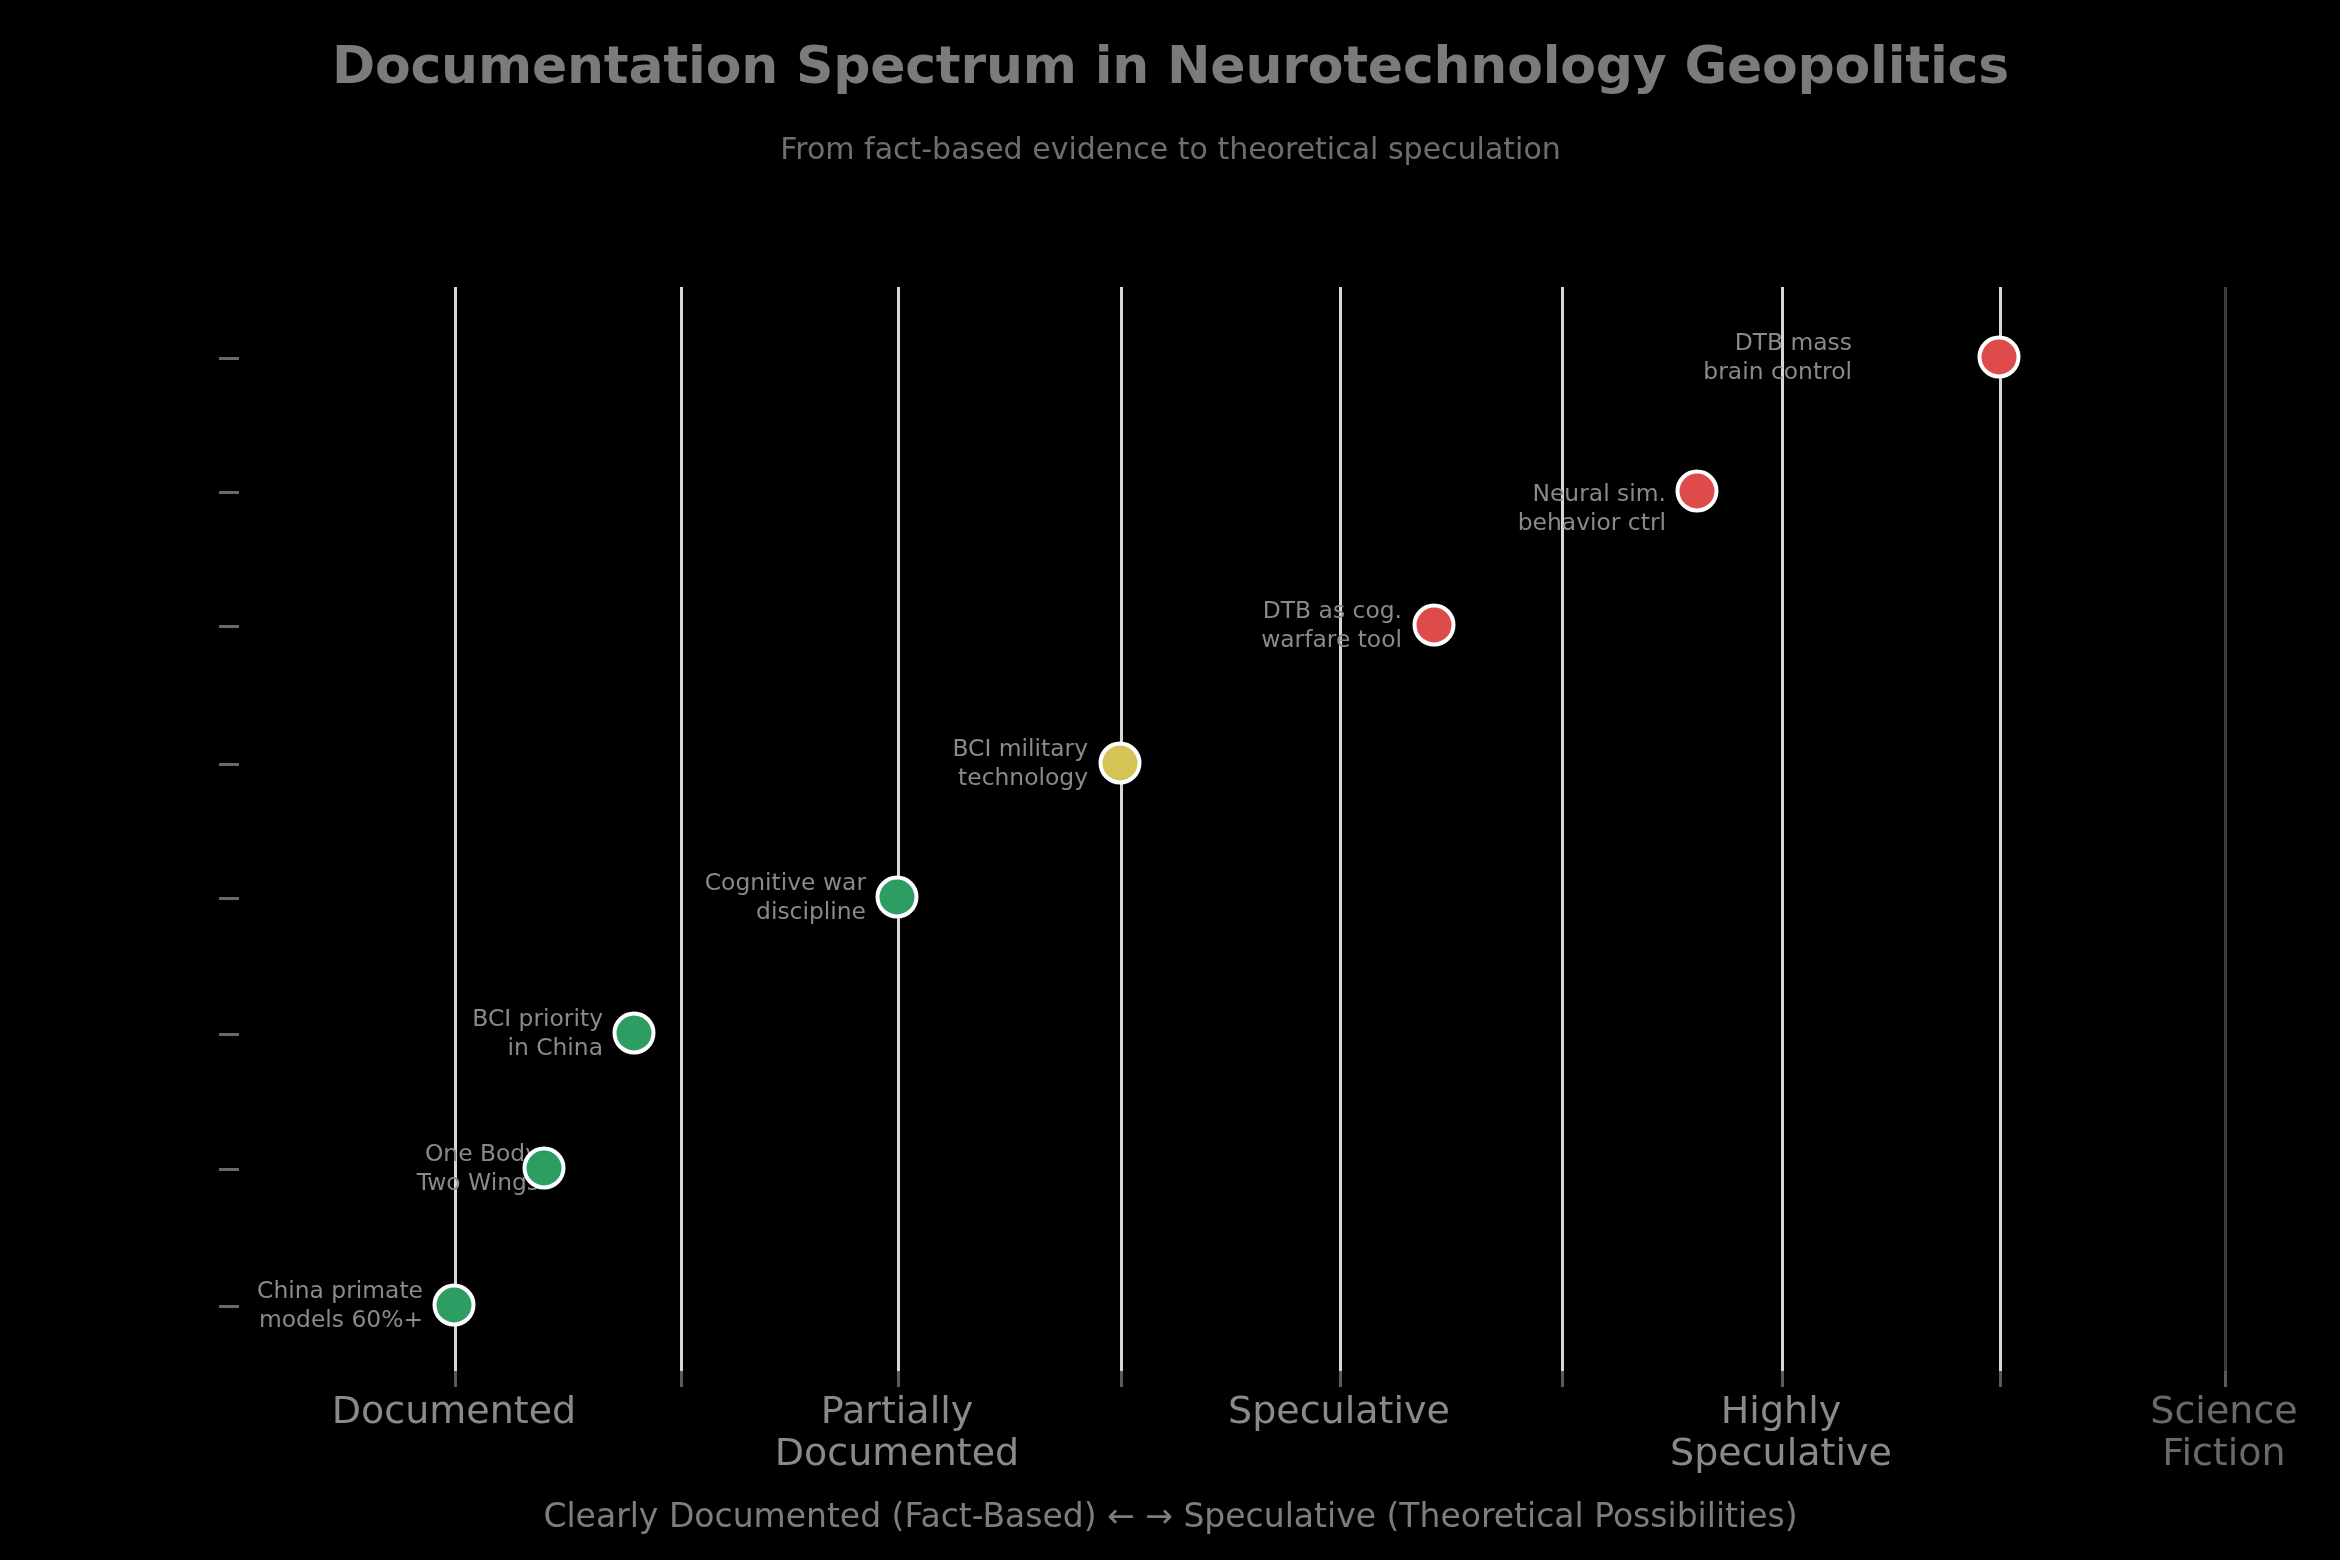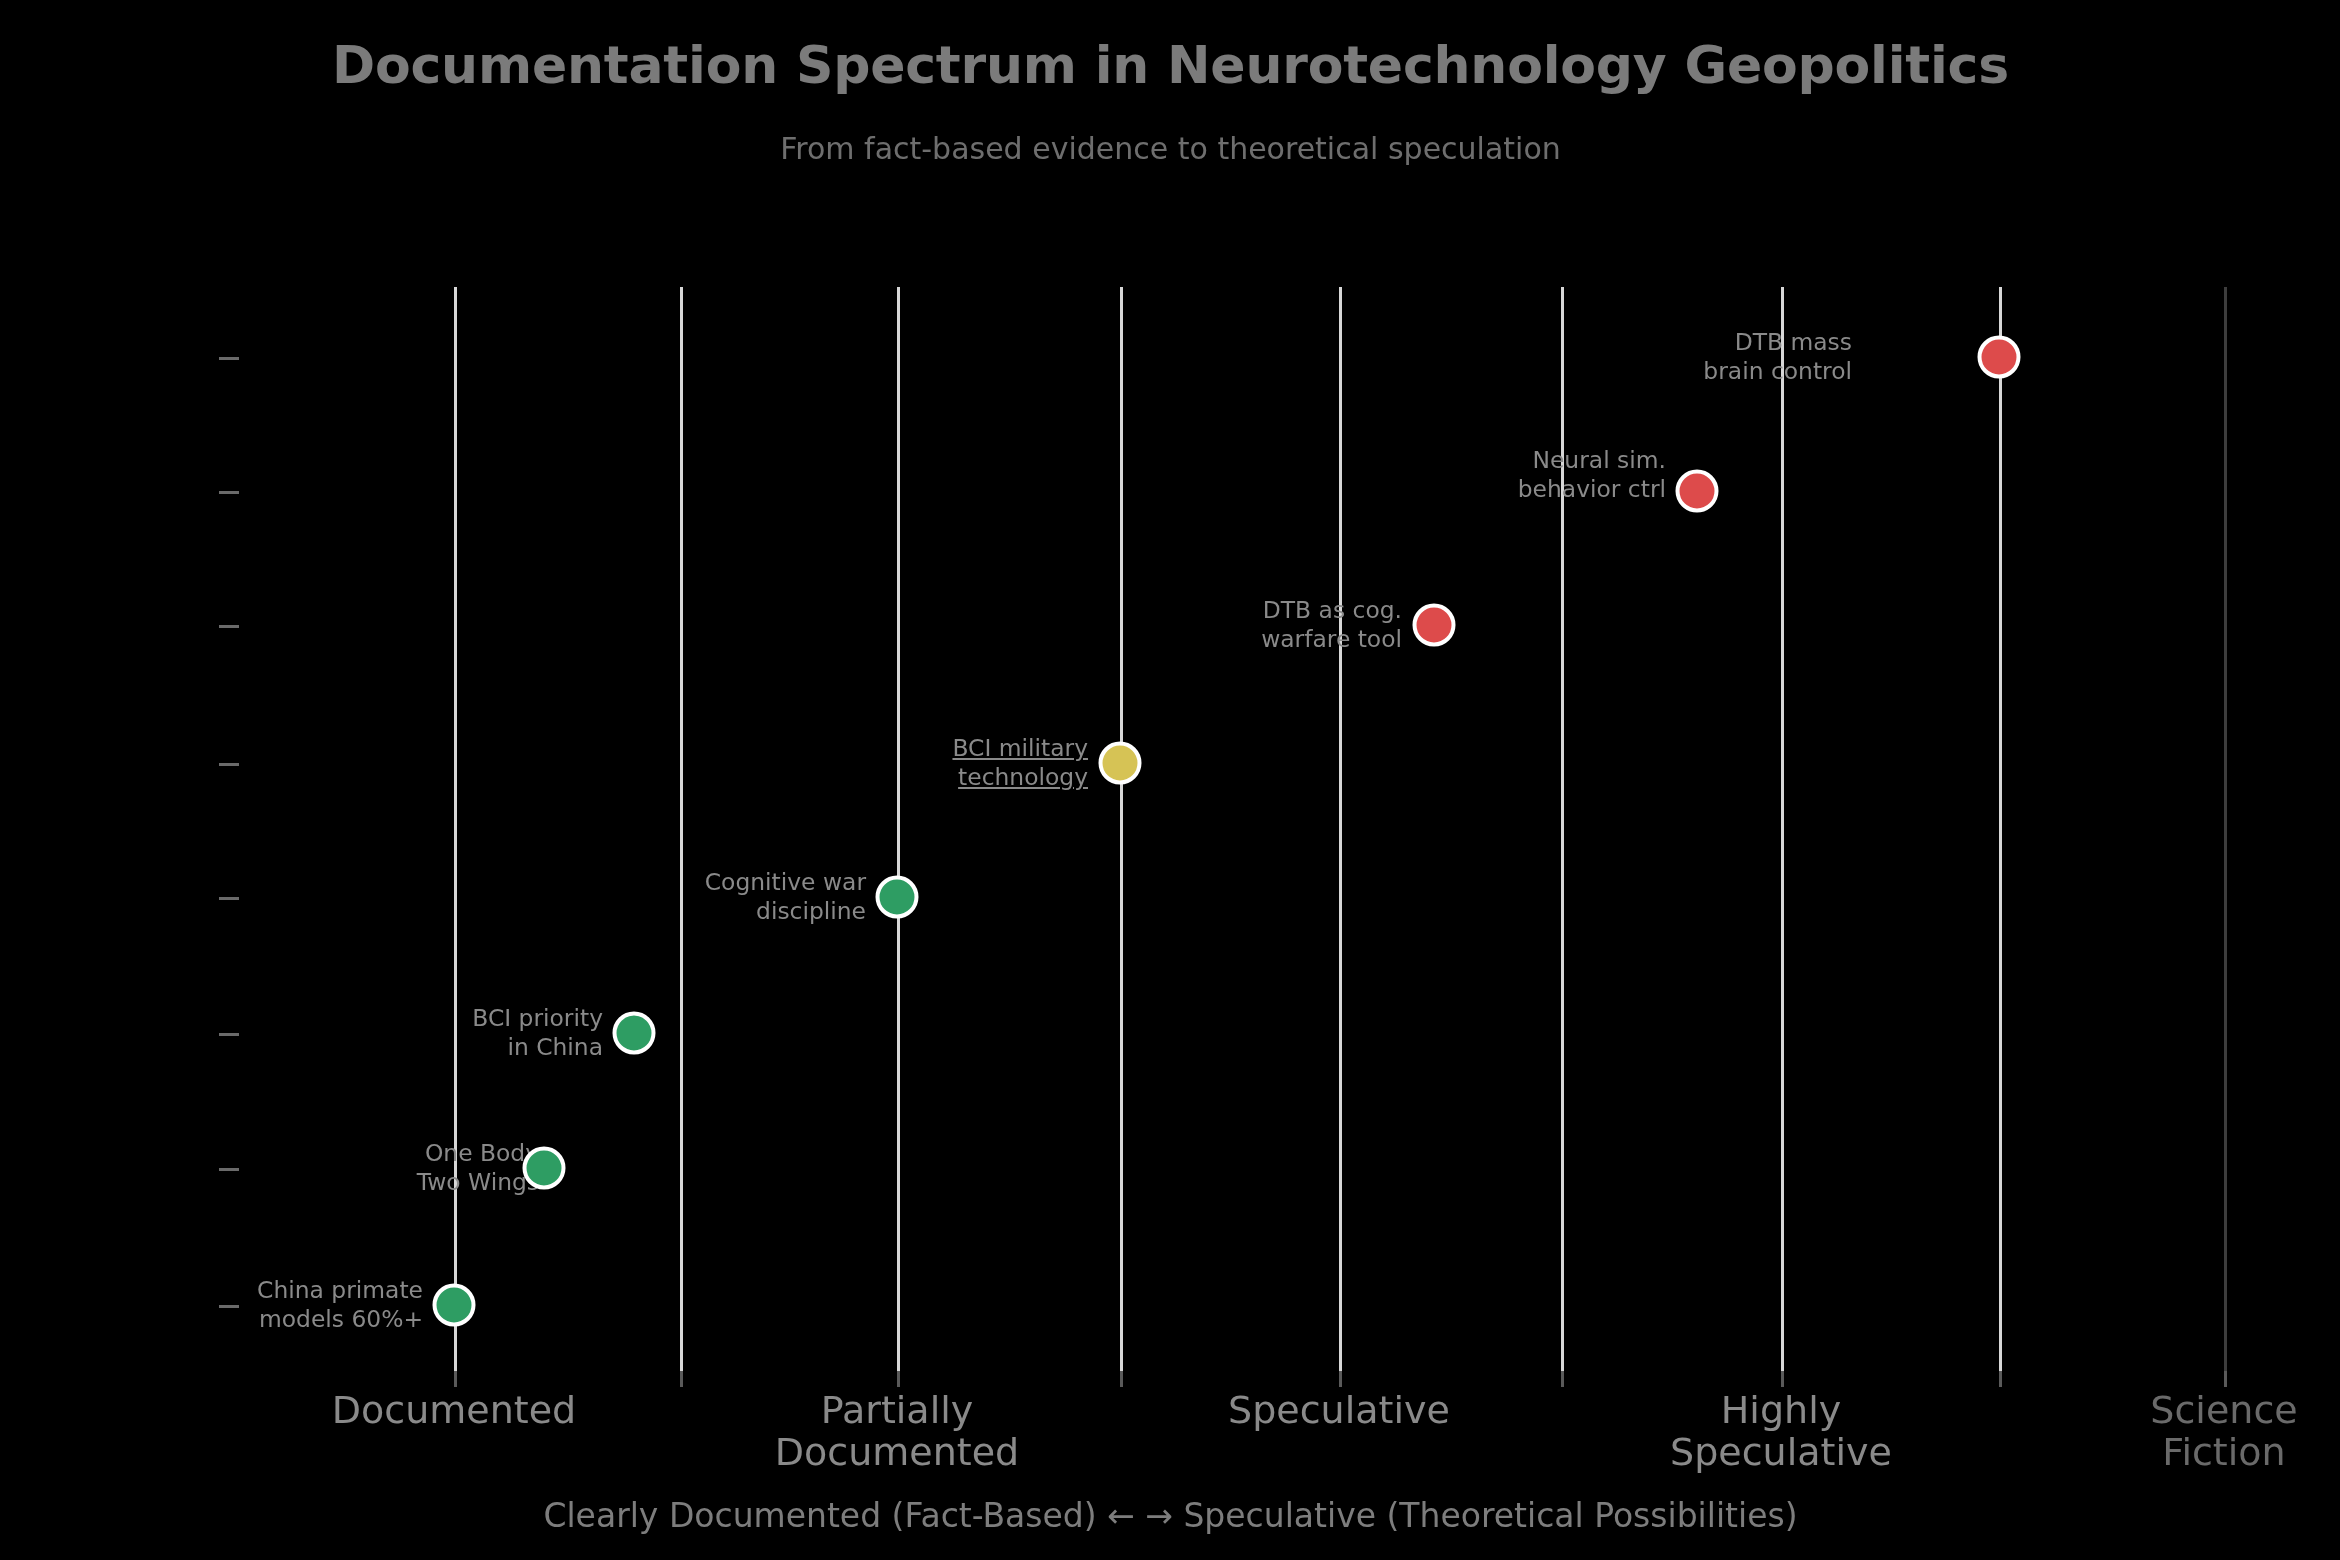--- a/index.html
+++ b/index.html
@@ -179,27 +179,27 @@
         <div class="point" title="China primate models 60%+" style="left: 454px; top: 1305px; background: rgb(46, 157, 99);"></div>
         <div class="point-label" style="left: 513px; top: 1168px; margin-left: 26px;">One Body
 Two Wings</div>
         <div class="point" title="One Body Two Wings" style="left: 544px; top: 1168px; background: rgb(46, 157, 99);"></div>
         <div class="point-label" style="left: 603px; top: 1033px;">BCI priority
 in China</div>
         <div class="point" title="BCI priority in China" style="left: 634px; top: 1033px; background: rgb(46, 157, 99);"></div>
         <div class="point-label" style="left: 866px; top: 897px;">Cognitive war
 discipline</div>
         <div class="point" title="Cognitive war discipline" style="left: 897px; top: 897px; background: rgb(46, 157, 99);"></div>
-        <div class="point-label" style="left: 1088px; top: 763px; text-decoration: underline;">BCI military
+        <div class="point-label" style="left: 1088px; top: 763px;">BCI military
 technology</div>
         <div class="point" title="BCI military technology" style="left: 1120px; top: 763px; background: rgb(214, 195, 85);"></div>
         <div class="point-label" style="left: 1402px; top: 625px;">DTB as cog.
 warfare tool</div>
         <div class="point" title="DTB as cog. warfare tool" style="left: 1434px; top: 625px; background: rgb(221, 75, 75);"></div>
-        <div class="point-label" style="left: 1666px; top: 475px;">Neural sim.
+        <div class="point-label" style="left: 1666px; top: 508px;">Neural sim.
 behavior ctrl</div>
         <div class="point" title="Neural sim. behavior ctrl" style="left: 1697px; top: 491px; background: rgb(221, 75, 75);"></div>
         <div class="point-label" style="left: 1852px; top: 357px;">DTB mass
 brain control</div>
         <div class="point" title="DTB mass brain control" style="left: 1999px; top: 357px; background: rgb(221, 75, 75);"></div>
       </div>
     <div id="xcat-layer">
         <div class="xcat" style="left: 454px;">Documented</div>
         <div class="xcat" style="left: 897px;">Partially
 Documented</div>

